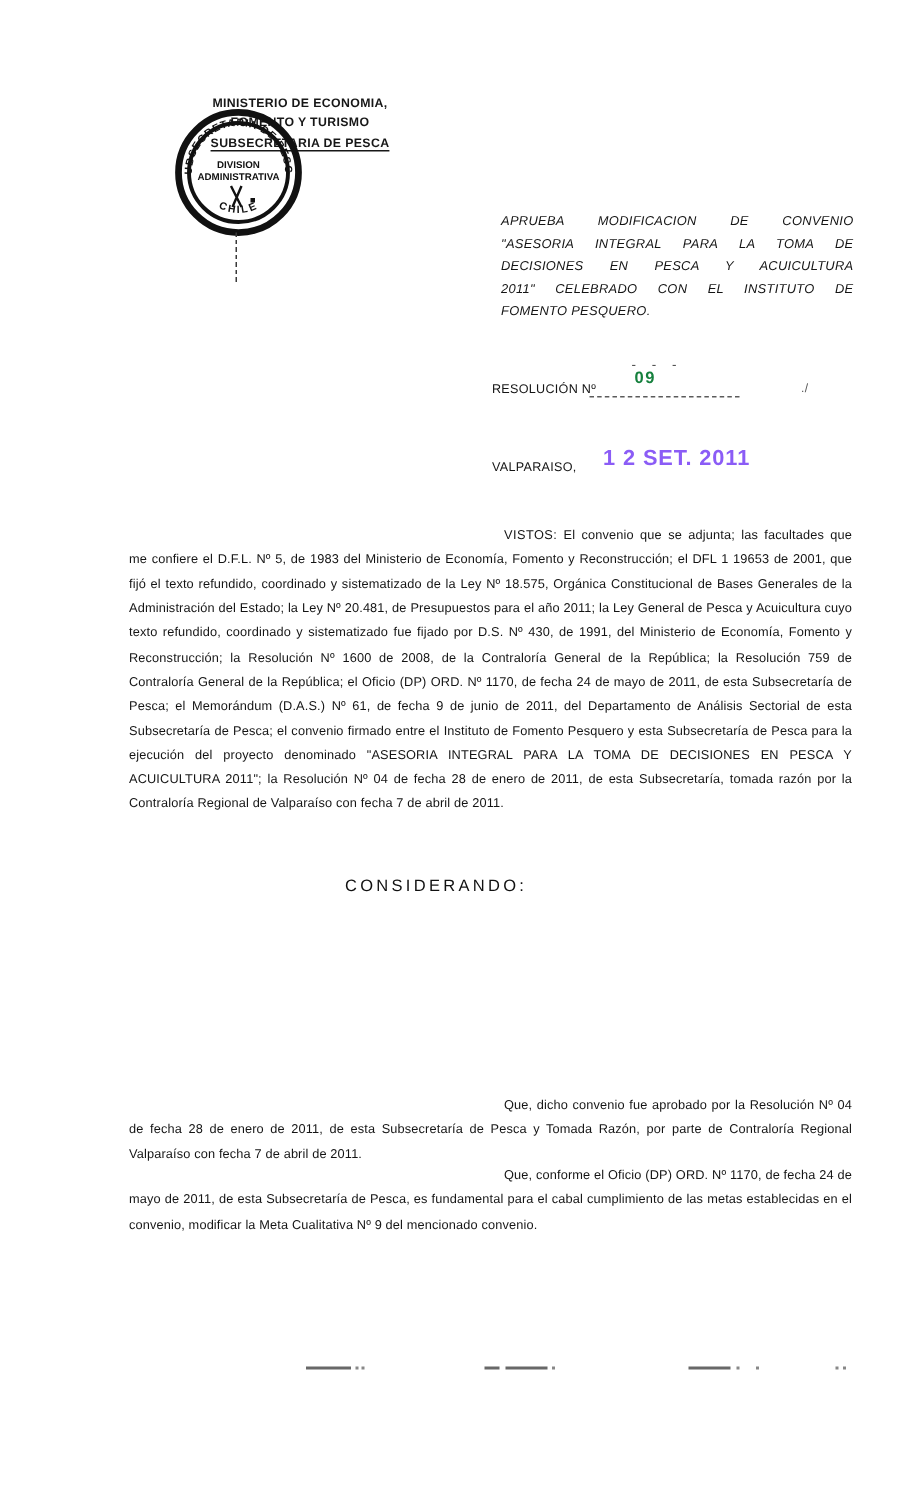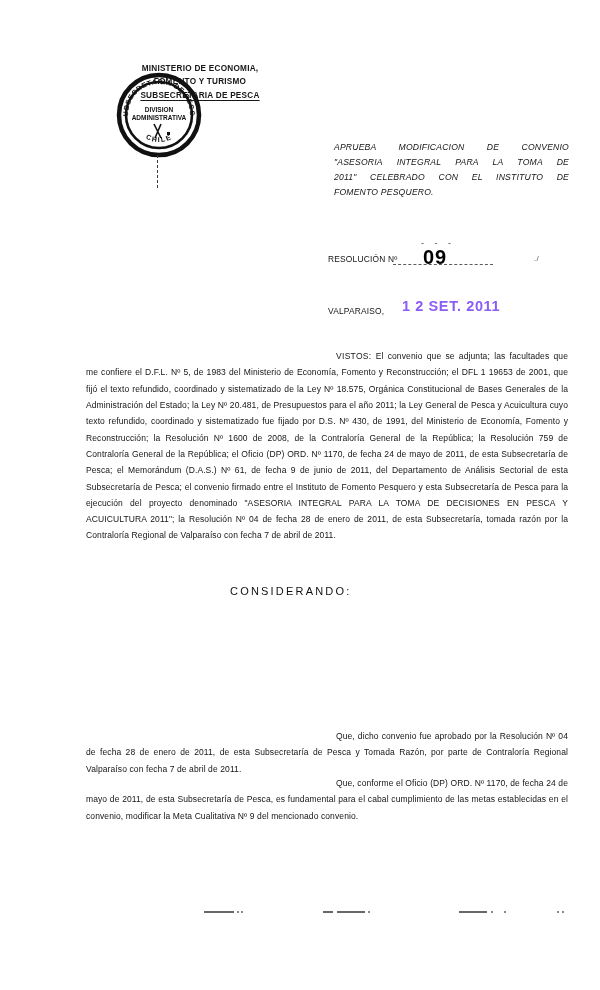--- a/index.html
+++ b/index.html
@@ -111,24 +111,24 @@
     position: absolute;
     left: 65px;
     top: 14px;
     width: 100px;
     border-bottom: 1px dashed #5b5b5b;
   }
   #res-number {
     position: absolute;
     left: 95px;
     top: -4px;
-    font-size: 20px;
+    font-size: 11px;
     font-weight: 700;
     letter-spacing: 1px;
-    color: #000000;
+    color: #15803d;
   }
   #res-ticks {
     position: absolute;
     left: 93px;
     top: -12px;
     font-size: 9px;
     letter-spacing: 4px;
     color: #4a4a4a;
   }
   #res-slash {
@@ -259,20 +259,21 @@
       <text x="43" y="48" text-anchor="middle" font-family="Liberation Sans, sans-serif" font-size="6.5" font-weight="bold" fill="#111">ADMINISTRATIVA</text>
       <path d="M 38,52 L 45,66 M 45,52 L 39,66" stroke="#111" stroke-width="1.6" fill="none"></path>
       <rect x="51" y="60" width="3" height="3" fill="#111"></rect>
     </svg>
   </div>
   <div id="stamp-tail"></div>
 
   <div id="subject-block">
     <span class="sline">APRUEBA MODIFICACION DE CONVENIO</span>
     <span class="sline">"ASESORIA INTEGRAL PARA LA TOMA DE</span>
+    <span class="sline">DECISIONES EN PESCA Y ACUICULTURA</span>
     <span class="sline">2011" CELEBRADO CON EL INSTITUTO DE</span>
     <span class="sline last">FOMENTO PESQUERO.</span>
   </div>
 
   <div id="resolution-line">
     <span id="res-ticks">- - -</span>
     <span id="res-label">RESOLUCIÓN Nº</span>
     <span id="res-rule"></span>
     <span id="res-number">09</span>
     <span id="res-slash">./</span>

